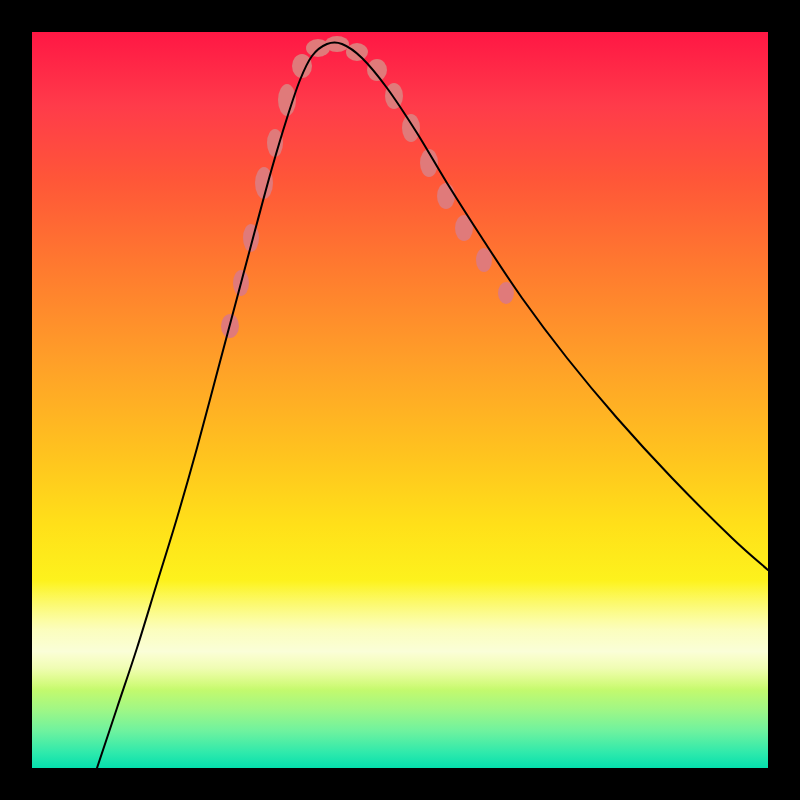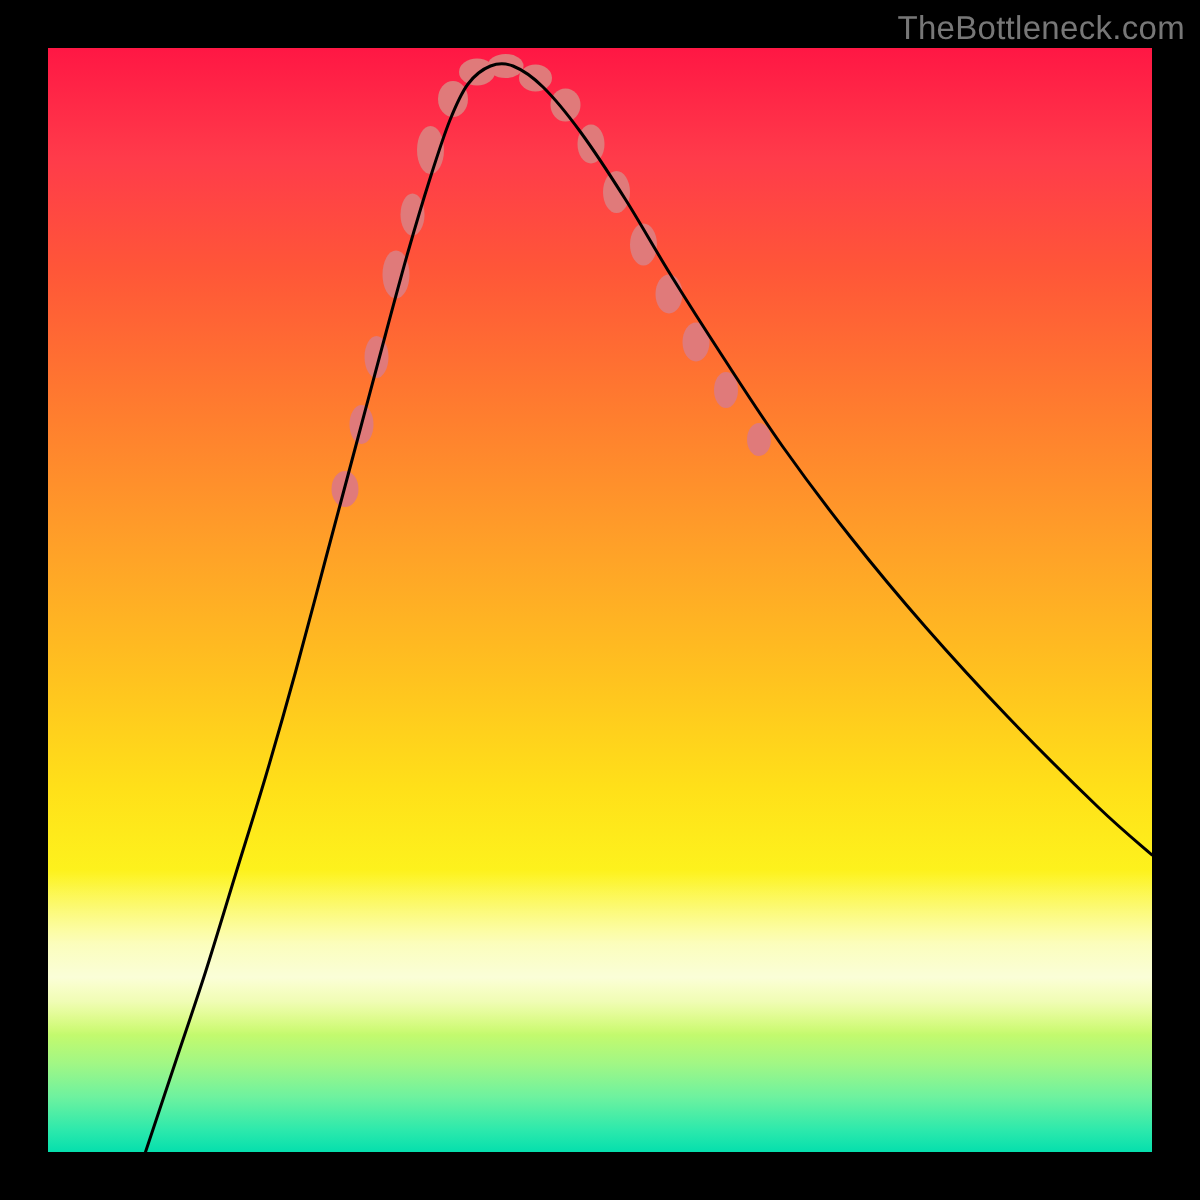--- a/index.html
+++ b/index.html
@@ -94,14 +94,13 @@
           <ellipse cx="379" cy="96" rx="9" ry="14" fill="#e07a7a"></ellipse>
           <ellipse cx="397" cy="131" rx="9" ry="14" fill="#e07a7a"></ellipse>
           <ellipse cx="414" cy="164" rx="9" ry="13" fill="#e07a7a"></ellipse>
           <ellipse cx="432" cy="196" rx="9" ry="13" fill="#e07a7a"></ellipse>
           <ellipse cx="452" cy="228" rx="8" ry="12" fill="#e07a7a"></ellipse>
           <ellipse cx="474" cy="261" rx="8" ry="11" fill="#e07a7a"></ellipse>
         </g>
       <path id="main-path" fill="none" stroke="#000" stroke-width="2" stroke-linecap="round" d="M 65 736 C 68.33333333333333 726, 78.33333333333333 696, 85 676 C 91.66666666666667 656, 98.33333333333333 636.8333333333334, 105 616 C 111.66666666666667 595.1666666666666, 118.33333333333333 572.6666666666666, 125 551 C 131.66666666666666 529.3333333333334, 138.33333333333334 508.5, 145 486 C 151.66666666666666 463.5, 158.33333333333334 440.1666666666667, 165 416 C 171.66666666666666 391.8333333333333, 178.33333333333334 366, 185 341 C 191.66666666666666 316, 198.33333333333334 291, 205 266 C 211.66666666666666 241, 219.16666666666666 212.66666666666666, 225 191 C 230.83333333333334 169.33333333333334, 235 153.5, 240 136 C 245 118.5, 250.33333333333334 100.66666666666667, 255 86 C 259.6666666666667 71.33333333333333, 263.8333333333333 58.333333333333336, 268 48 C 272.1666666666667 37.666666666666664, 275.5 30, 280 24 C 284.5 18, 290 14, 295 12 C 300 10, 304.1666666666667 9.666666666666666, 310 12 C 315.8333333333333 14.333333333333334, 322.5 18.666666666666668, 330 26 C 337.5 33.333333333333336, 345.8333333333333 43.5, 355 56 C 364.1666666666667 68.5, 375 85.16666666666667, 385 101 C 395 116.83333333333333, 404.1666666666667 133.5, 415 151 C 425.8333333333333 168.5, 437.5 186.83333333333334, 450 206 C 462.5 225.16666666666666, 475.8333333333333 246, 490 266 C 504.1666666666667 286, 519.1666666666666 306, 535 326 C 550.8333333333334 346, 567.5 366, 585 386 C 602.5 406, 620.8333333333334 426, 640 446 C 659.1666666666666 466, 684 490.6666666666667, 700 506 C 716 521.3333333333334, 730 532.6666666666666, 736 538"></path>
     </svg>
   </div>
-  <div id="watermark">TheBottleneck.com</div>
 </div>
 
 </body></html>

